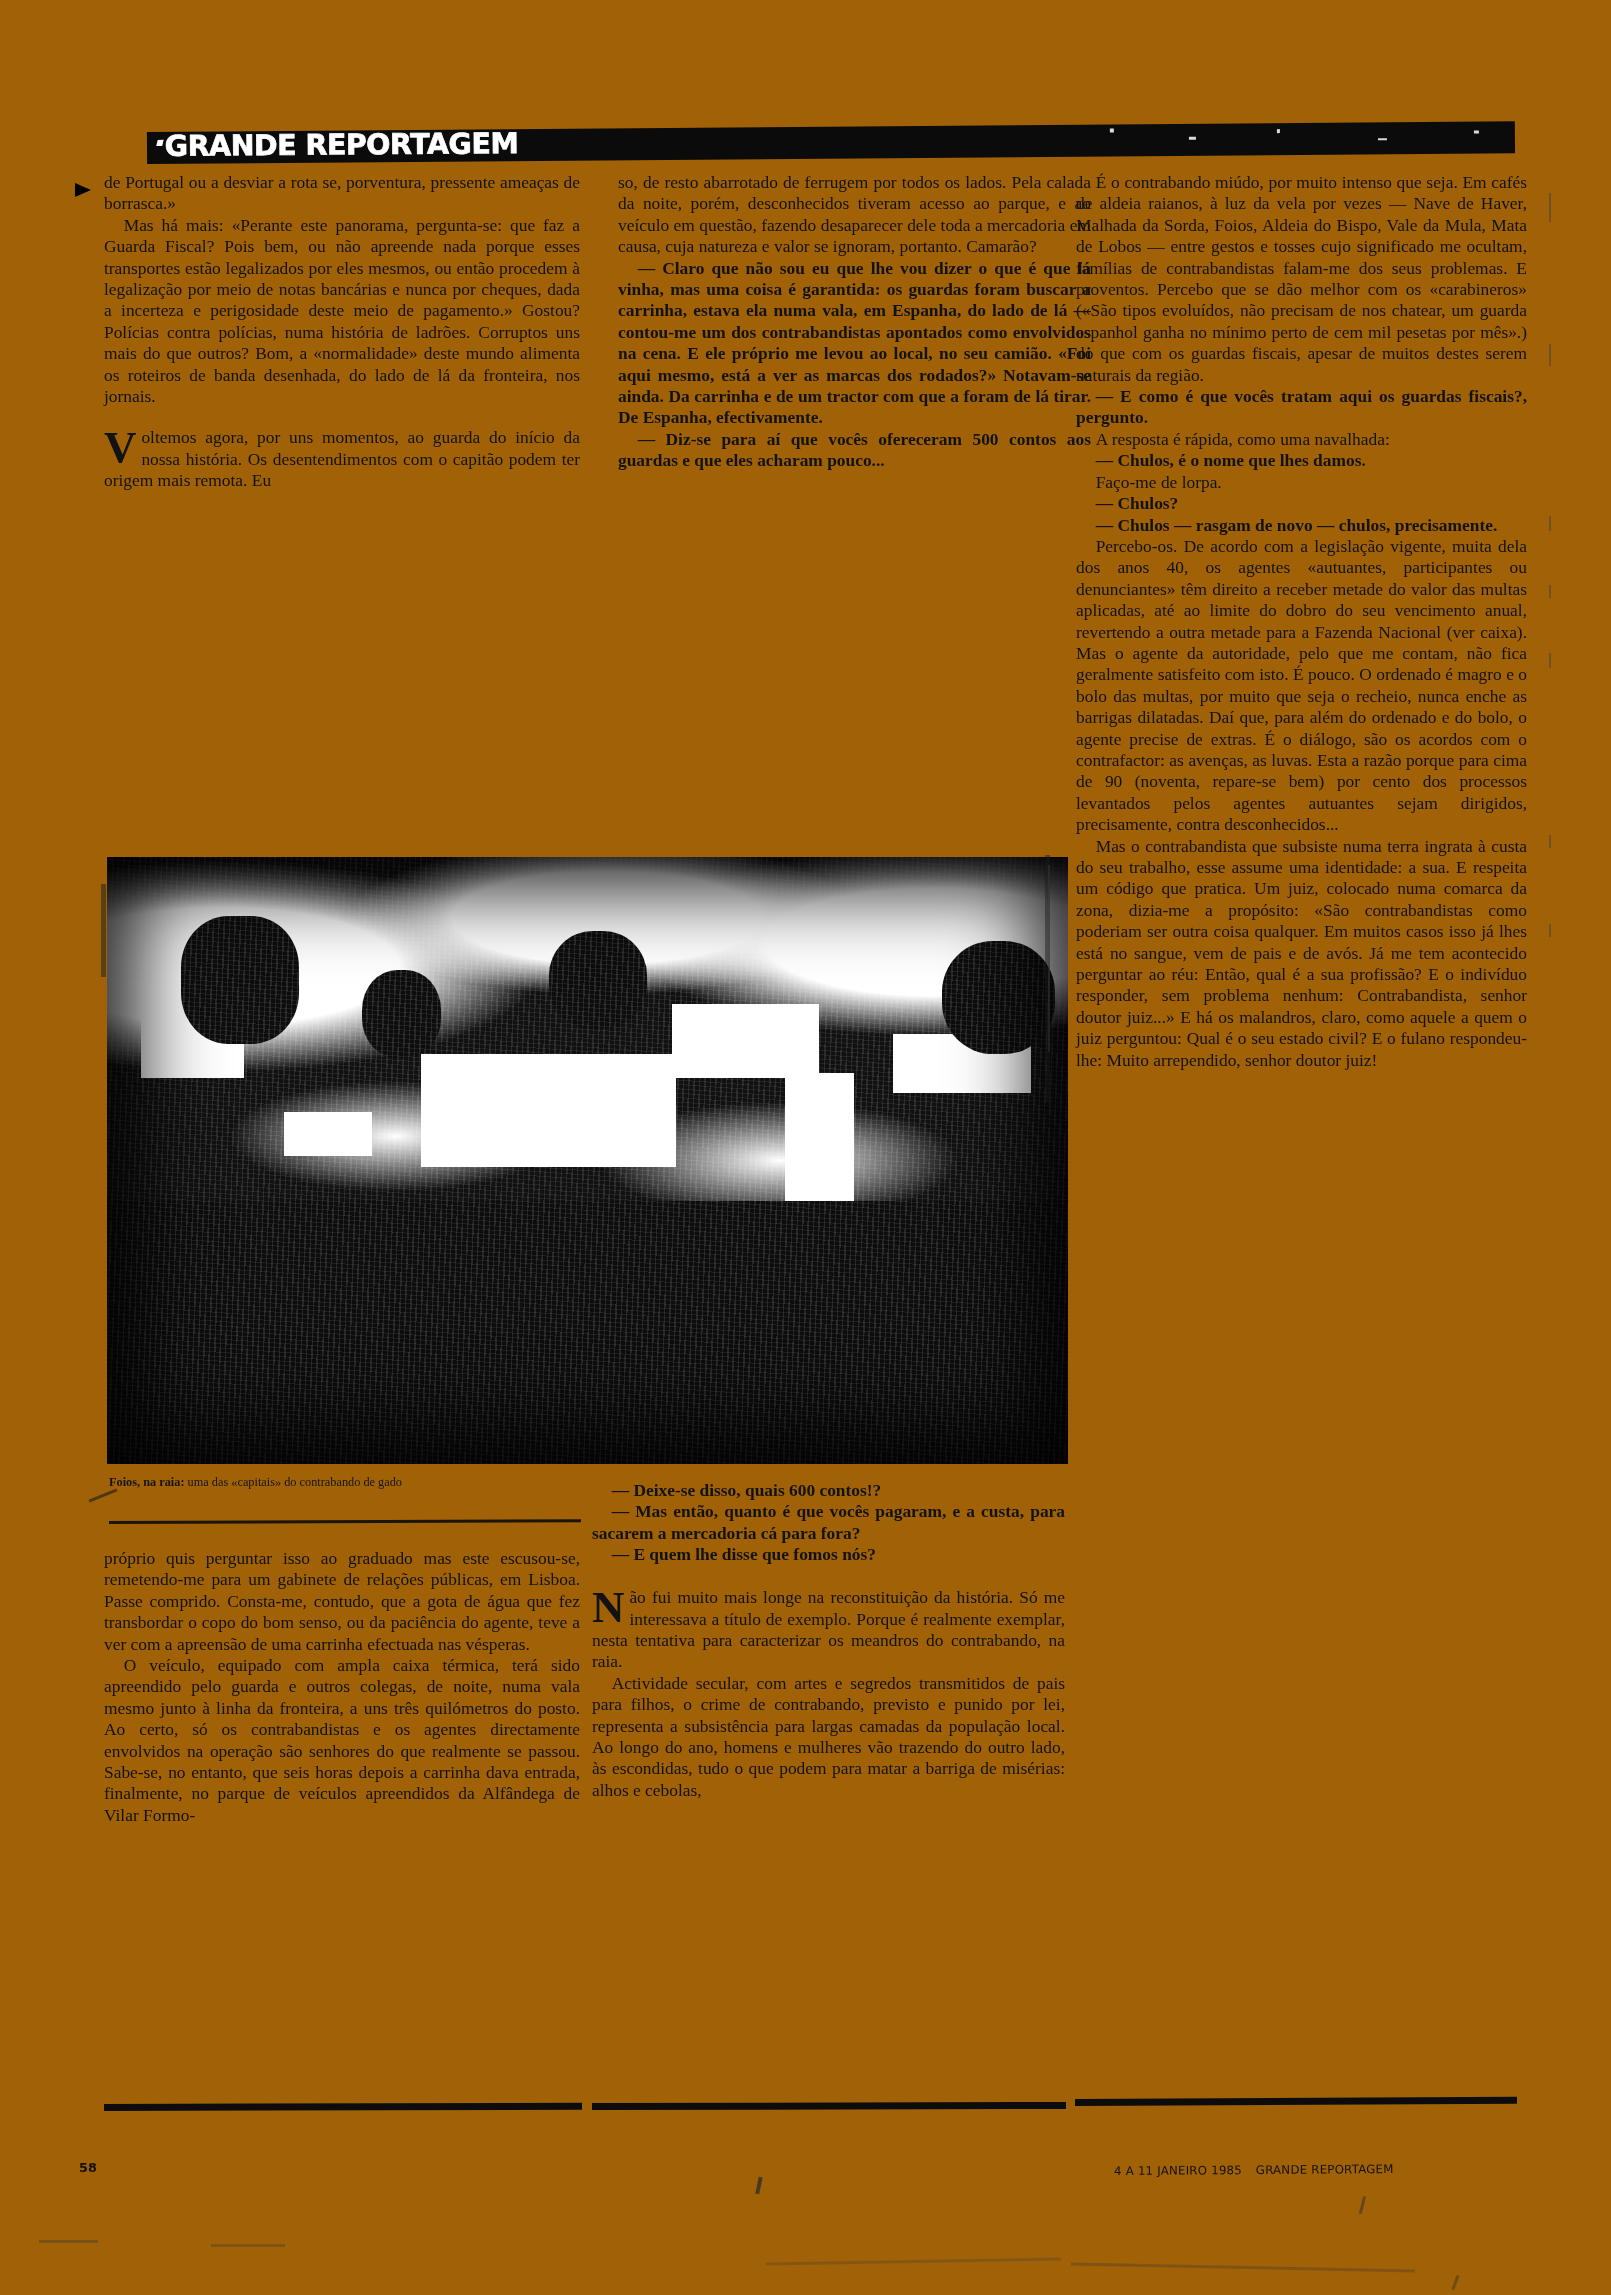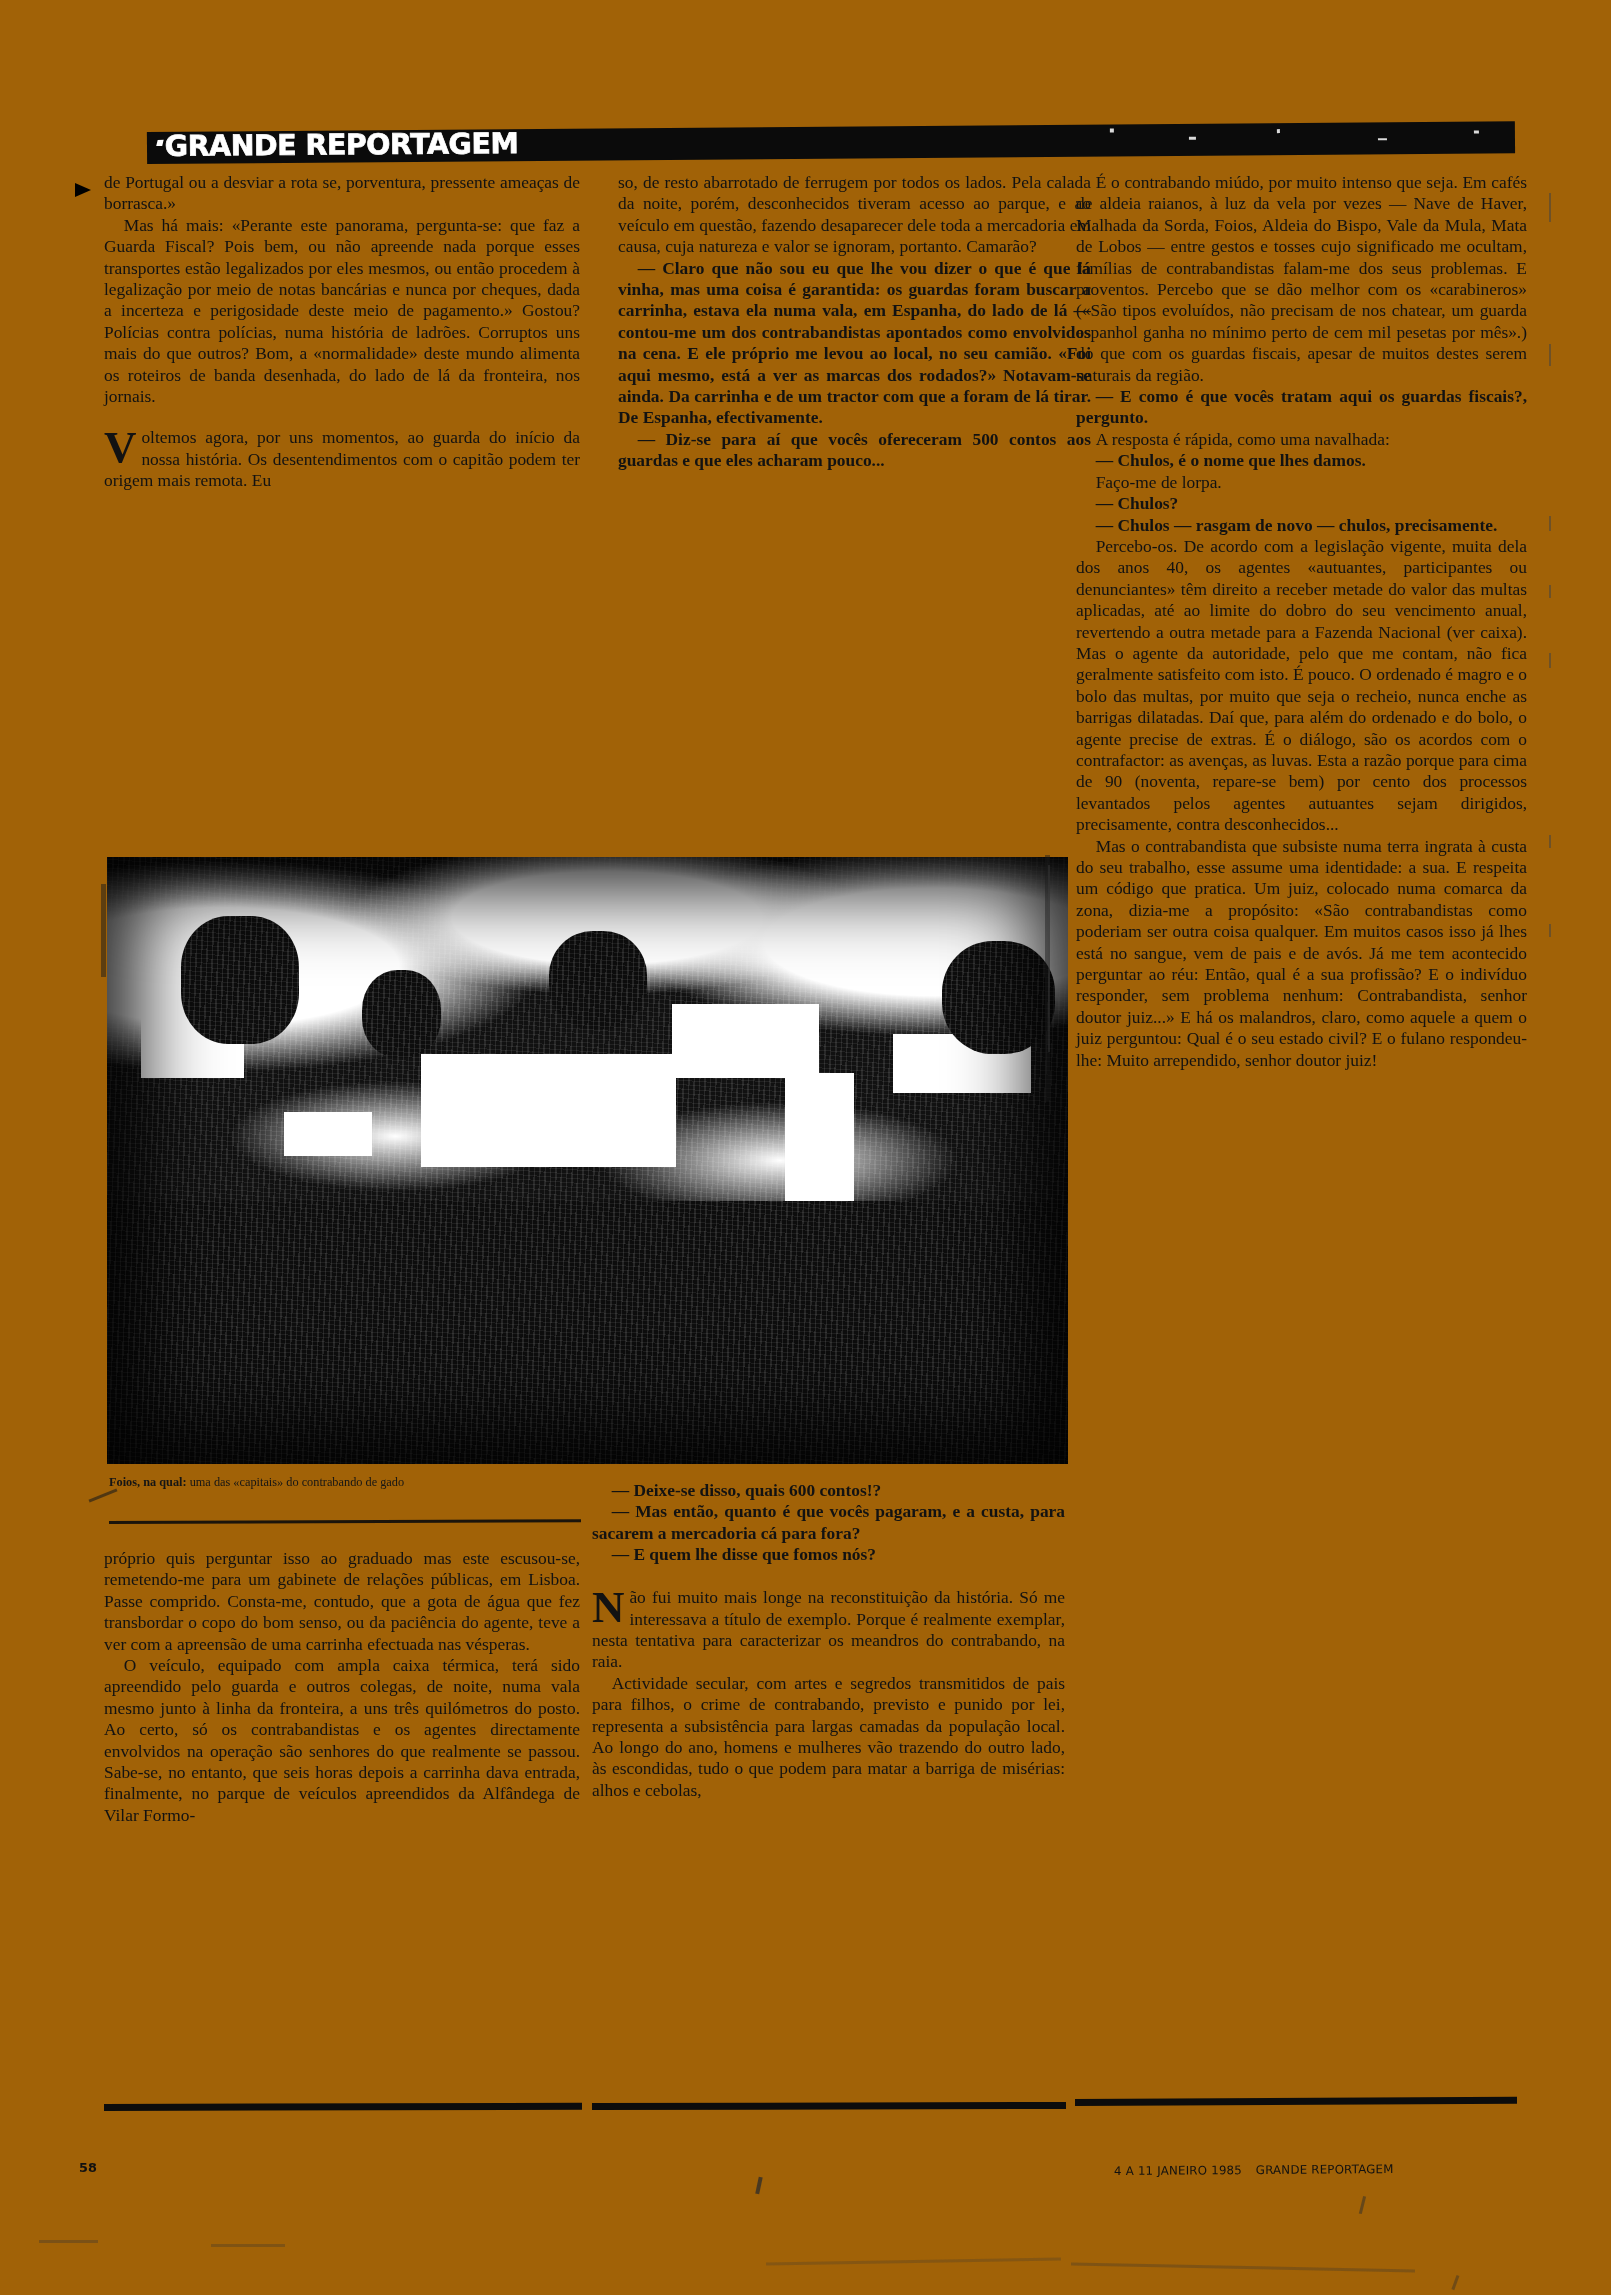--- a/index.html
+++ b/index.html
@@ -314,21 +314,21 @@
 
     <div class="photo-grain"></div>
     <div class="photo-vignette"></div>
   </div>
 
   <div class="scratch" style="left:101px;top:884px;width:4.9px;height:93px;opacity:.5;"></div>
   <div class="scratch" style="left:88px;top:1494px;width:29.5px;height:2.9px;transform:rotate(-22deg);opacity:.6;"></div>
   <div class="scratch" style="left:1045px;top:855px;width:4.9px;height:246px;opacity:.45;"></div>
 
   <div class="caption">
-    <span class="cap-lead">Foios, na qual:</span><span> uma das «capitais» do contrabando de gado</span>
+    <span class="cap-lead">Foios, na raia:</span><span> uma das «capitais» do contrabando de gado</span>
   </div>
   <div class="rule" id="rule-caption"></div>
 
   <div class="col" id="col1-bot">
     <p class="noindent">próprio quis perguntar isso ao graduado mas este escusou-se, remetendo-me para um gabinete de relações públicas, em Lisboa. Passe comprido. Consta-me, contudo, que a gota de água que fez transbordar o copo do bom senso, ou da paciência do agente, teve a ver com a apreensão de uma carrinha efectuada nas vésperas.</p>
     <p>O veículo, equipado com ampla caixa térmica, terá sido apreendido pelo guarda e outros colegas, de noite, numa vala mesmo junto à linha da fronteira, a uns três quilómetros do posto. Ao certo, só os contrabandistas e os agentes directamente envolvidos na operação são senhores do que realmente se passou. Sabe-se, no entanto, que seis horas depois a carrinha dava entrada, finalmente, no parque de veículos apreendidos da Alfândega de Vilar Formo-</p>
   </div>
 
   <div class="col" id="col2-bot">
     <p class="b">— Deixe-se disso, quais 600 contos!?</p>

